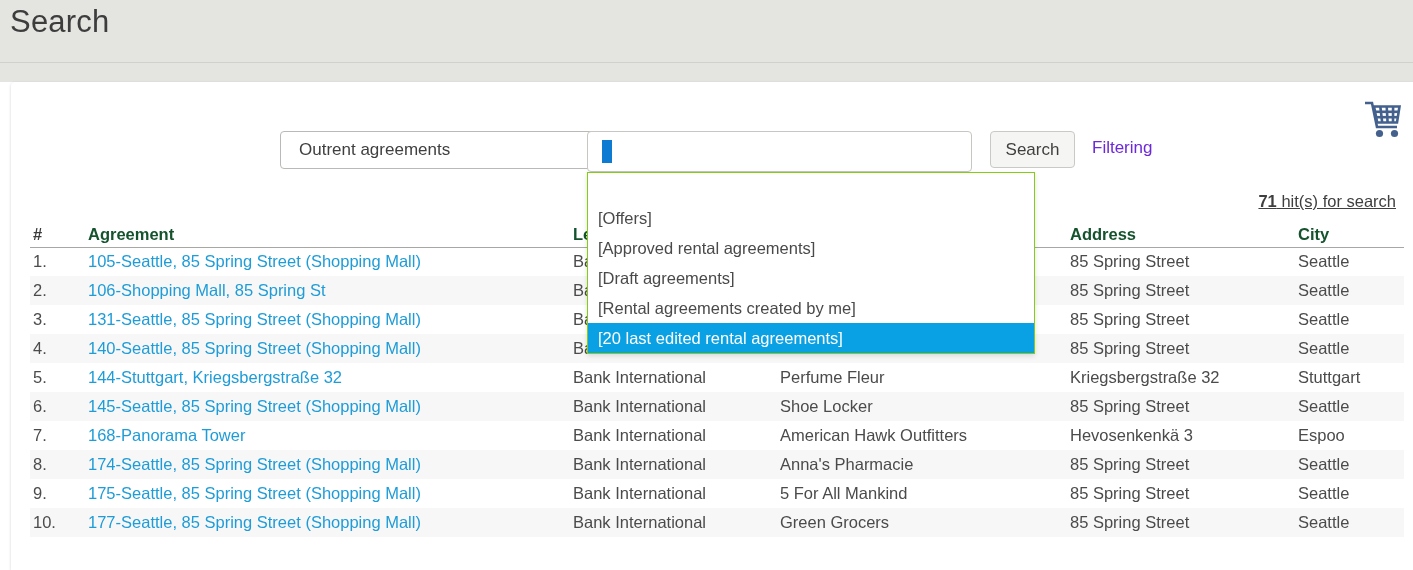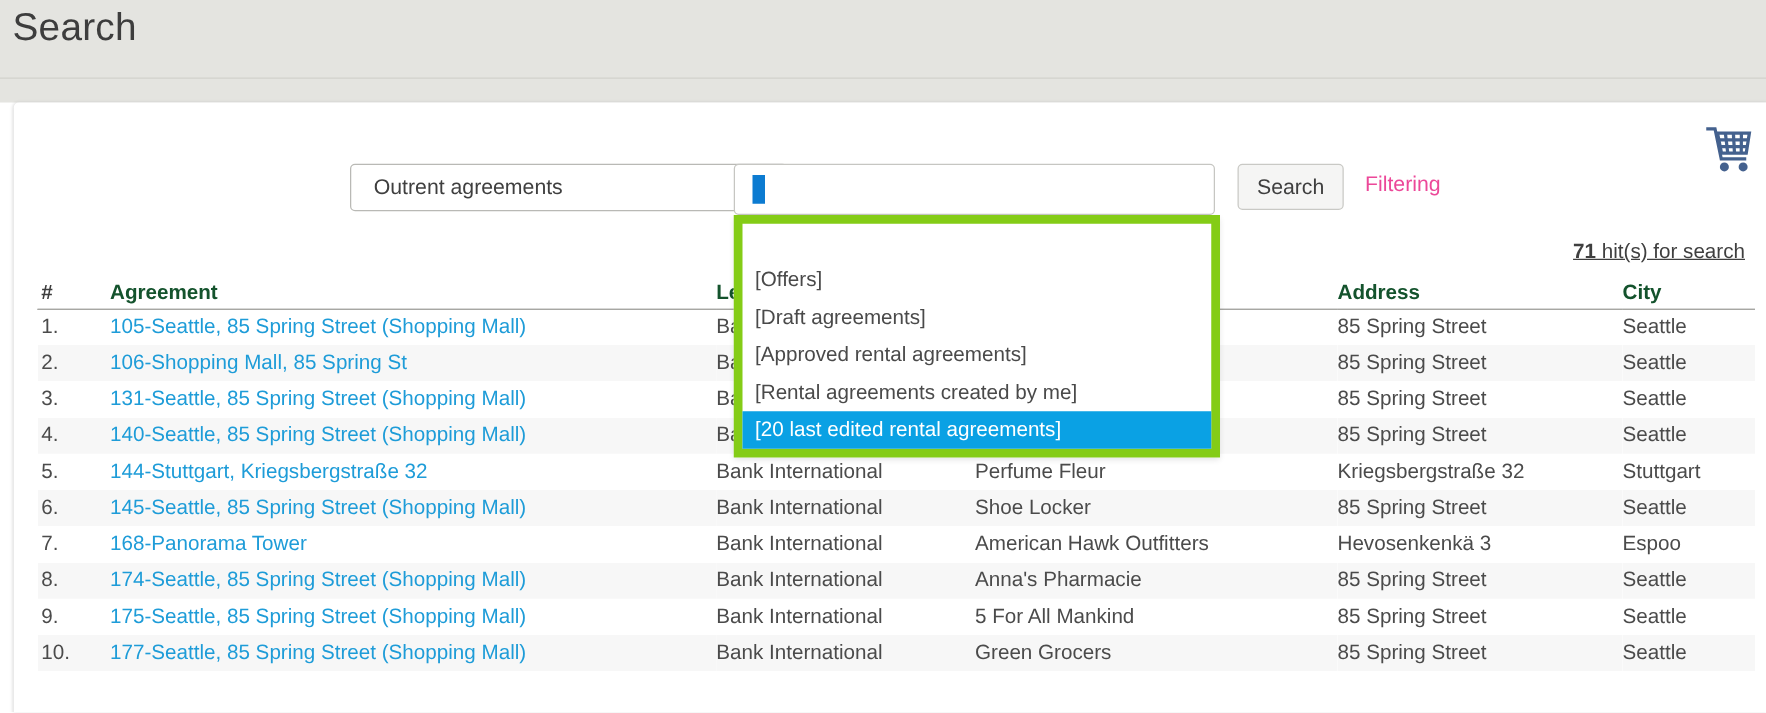--- a/index.html
+++ b/index.html
@@ -23,21 +23,21 @@
   .sel-chevron-btn { position:absolute; right:15px; top:5px; width:26px; height:26px;
                      background:#f0f0f0; border:1px solid #757575; display:flex; align-items:center; justify-content:center; }
 
   .search-input { position:absolute; left:587px; top:131px; width:385px; height:41px;
                   background:#fff; border:1px solid #c6c6c2; border-radius:4px; font-size:17px; padding:0 14px; color:#3f3f3f; outline:none; }
   .text-cursor { position:absolute; left:602px; top:140px; width:10px; height:23px; background:#0c7bd1; }
 
   .search-button { position:absolute; left:990px; top:131px; width:85px; height:37px;
                    background:#f5f5f4; border:1px solid #c9c9c5; border-radius:4px;
                    font-family:"Liberation Sans",sans-serif; font-size:17px; color:#3f3f3f; cursor:pointer; }
-  .filtering-link { position:absolute; left:1092px; top:138px; font-size:17px; color:#ec4899; text-decoration:none; cursor:pointer; }
+  .filtering-link { position:absolute; left:1092px; top:138px; font-size:17px; color:#6d28d9; text-decoration:none; cursor:pointer; }
 
   .cart { position:absolute; left:1364px; top:98px; width:38px; height:44px; cursor:pointer; }
 
   .hits-line { position:absolute; right:17px; top:192px; font-size:16.5px; color:#3f3f3f;text-decoration:underline; }
   .hits-line b { font-weight:bold; }
 
   
   .results-table { position:absolute; left:30px; top:222px; width:1374px; border-collapse:collapse; table-layout:fixed; }
   .results-table th { text-align:left; font-size:16.5px; font-weight:bold; color:#14532d;
                       height:25px; padding:0; border-bottom:1px solid #a7a7a3; vertical-align:middle; }
@@ -49,22 +49,22 @@
   .agr-link { color:#1e9cd8; text-decoration:none; cursor:pointer; }
 
   
   .pagination { position:absolute; left:30px; top:542px; width:1374px; height:28px; background:#abdcf1;
                 line-height:28px; padding-left:42px; font-size:16.5px; }
   .pagination span, .pagination a { display:inline-block; margin-right:18px; }
   .page-current { color:#3d3d3d; }
   .page-link { color:#1e8fd0; text-decoration:none; cursor:pointer; }
 
   
-  .suggest-panel { position:absolute; left:587px; top:172px; width:389px; background:#fff;
-                   border:7px solid #84cc16; box-shadow:0 2px 5px rgba(0,0,0,0.12); z-index:10; }
+  .suggest-panel { position:absolute; left:587px; top:172px; width:448px; background:#fff;
+                   border:1px solid #84cc16; box-shadow:0 2px 5px rgba(0,0,0,0.12); z-index:10; }
   .suggest-item { height:30px; line-height:30px; padding-left:10px; font-size:16.5px; color:#4a4a4a;
                   white-space:nowrap; cursor:pointer; }
   .suggest-item.highlighted { background:#0aa1e4; color:#fff; }
 </style>
 </head>
 <body>
 
 <div id="root">
 
   <div class="top-band">
@@ -207,19 +207,19 @@
         <td>85 Spring Street</td>
         <td>Seattle</td>
       </tr>
     </tbody>
   </table>
 
 
   <div class="suggest-panel">
     <div class="suggest-item"></div>
     <div class="suggest-item">[Offers]</div>
+    <div class="suggest-item">[Approved rental agreements]</div>
     <div class="suggest-item">[Draft agreements]</div>
-    <div class="suggest-item">[Approved rental agreements]</div>
     <div class="suggest-item">[Rental agreements created by me]</div>
     <div class="suggest-item highlighted">[20 last edited rental agreements]</div>
   </div>
 
 </div>
 
 </body></html>

